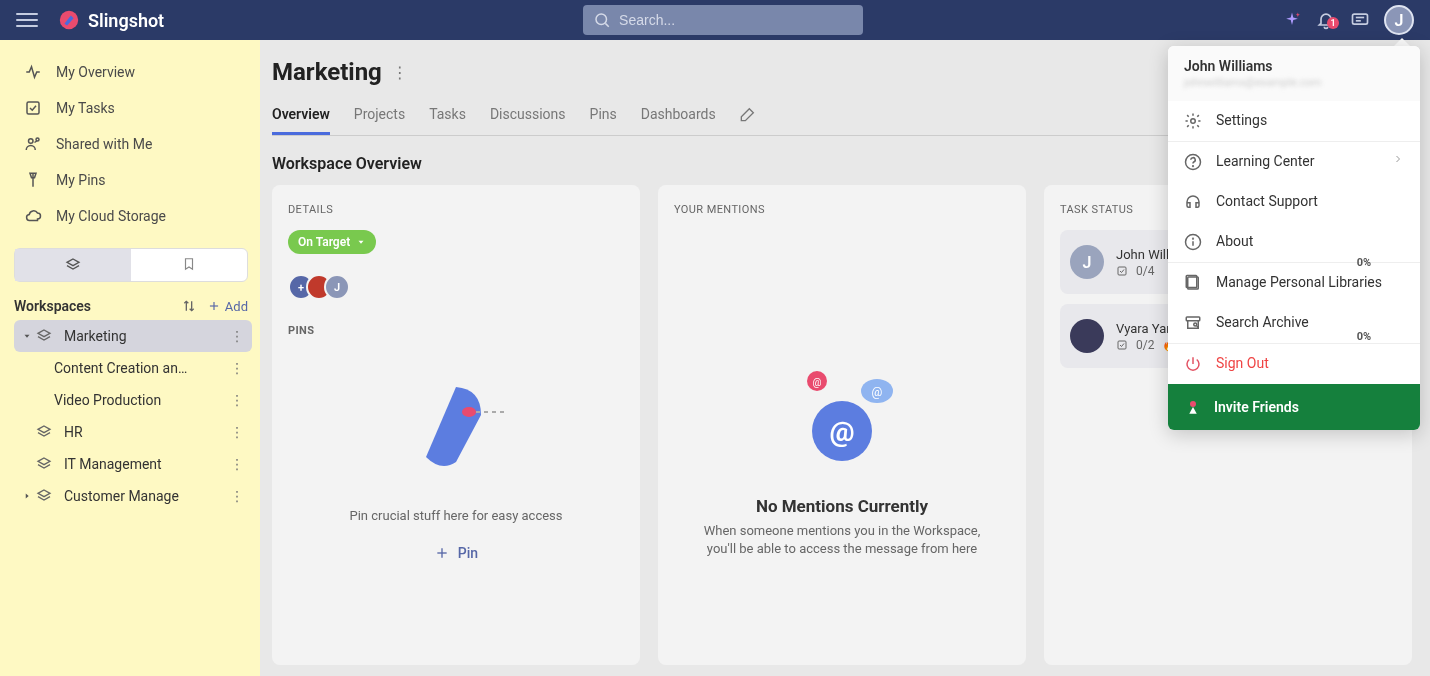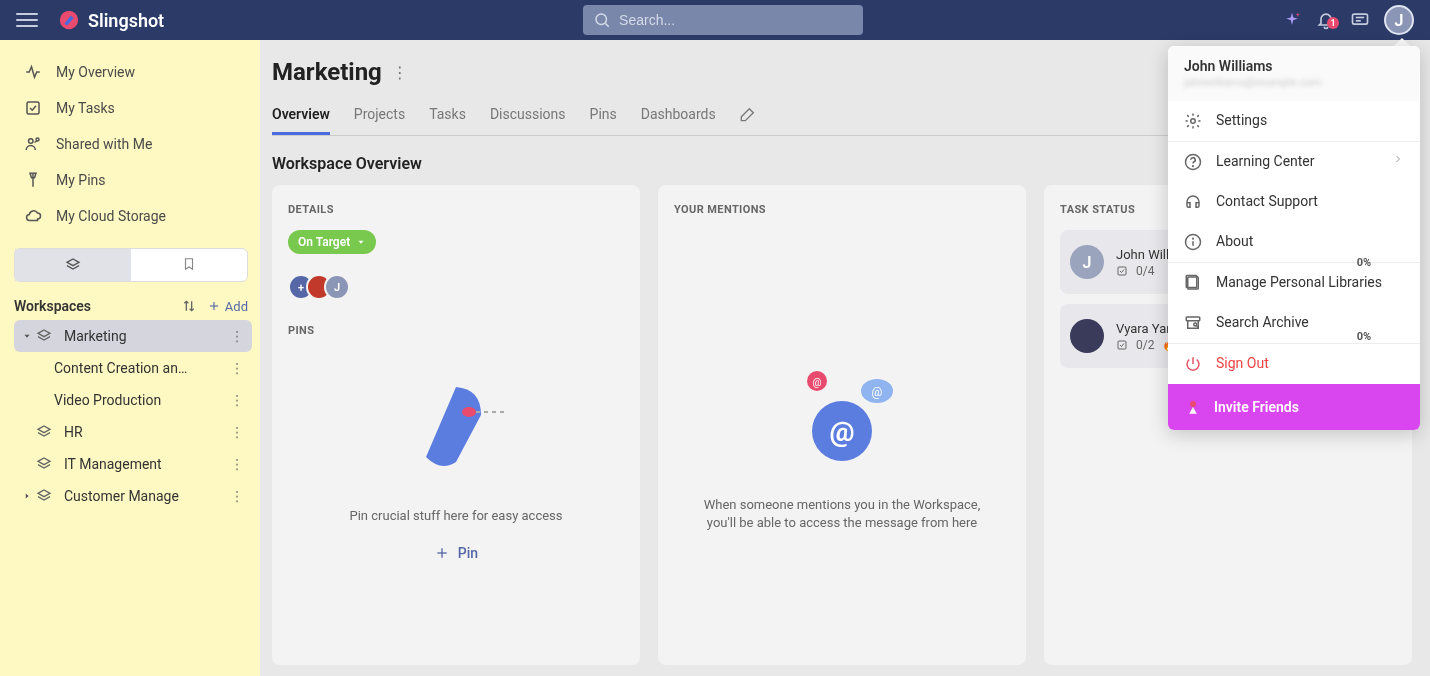--- a/index.html
+++ b/index.html
@@ -44,21 +44,21 @@
 .main { flex: 1; padding: 18px 18px 18px 12px; overflow-y: auto; background: #e8e8e8; }
 .page-head { display: flex; align-items: center; gap: 10px; }
 .page-title { font-size: 24px; font-weight: 700; color: #222; }
 .tabs { display: flex; gap: 24px; margin-top: 12px; border-bottom: 1px solid #ccc; }
 .tabs .tab { padding: 8px 0 10px; font-size: 14px; color: #777; cursor: pointer; }
 .tabs .tab.active { color: #222; font-weight: 600; border-bottom: 3px solid #4a6bdd; }
 .tabs .edit-tab { padding: 8px 0 10px; color: #777; cursor: pointer; }
 .section-title { font-weight: 600; font-size: 16px; margin: 18px 0 12px; color: #222; }
 .cards { display: flex; gap: 18px; }
 .card { flex: 1; background: #f3f3f3; border-radius: 8px; padding: 18px 16px; min-height: 480px; }
-.card-label { font-size: 11px; font-weight: 700; letter-spacing: 0.4px; color: #666; margin-bottom: 14px; }
+.card-label { font-size: 11px; font-weight: 400; letter-spacing: 0.4px; color: #666; margin-bottom: 14px; }
 .pill { display: inline-flex; align-items: center; gap: 6px; background: #79c94e; color: #fff; font-size: 12px; font-weight: 600; padding: 5px 10px; border-radius: 14px; cursor: pointer; }
 .avatar-row { display: flex; margin-top: 20px; }
 .avatar-row .av { width: 26px; height: 26px; border-radius: 50%; border: 2px solid #f3f3f3; margin-left: -8px; display: flex; align-items: center; justify-content: center; font-size: 11px; font-weight: 600; color: #fff; }
 .avatar-row .av:first-child { margin-left: 0; background: #5667a7; cursor: pointer; }
 .avatar-row .av.p1 { background: #c0392b; }
 .avatar-row .av.p2 { background: #8b96b7; }
 .sub-label { font-size: 11px; font-weight: 700; letter-spacing: 0.4px; color: #666; margin-top: 24px; margin-bottom: 10px; }
 .empty-center { text-align: center; padding: 10px 20px 0; }
 .empty-ill { height: 140px; display: flex; align-items: center; justify-content: center; margin-bottom: 10px; }
 .empty-title { font-weight: 700; font-size: 17px; color: #333; margin-top: 10px; }
@@ -81,21 +81,21 @@
 .dropdown { position: absolute; top: 46px; right: 10px; width: 252px; background: #fff; border-radius: 6px; box-shadow: 0 4px 20px rgba(0,0,0,0.2); overflow: hidden; }
 .dropdown .dd-head { padding: 12px 16px; background: #fafafa; }
 .dropdown .dd-name { font-weight: 600; font-size: 14px; color: #333; }
 .dropdown .dd-email { font-size: 11px; color: #ccc; margin-top: 2px; filter: blur(2px); }
 .dd-item { display: flex; gap: 14px; padding: 11px 16px; font-size: 14px; color: #333; cursor: pointer; }
 .dd-item.signout { color: #ef4444; }
 .dd-item .dd-icon { width: 18px; color: #666; display: flex; }
 .dd-item.signout .dd-icon { color: #e35465; }
 .dd-item .chev { margin-left: auto; color: #999; }
 .dd-sep { height: 1px; background: #eee; }
-.dd-invite { background: #d946ef; color: #fff; padding: 14px 16px; display: flex; align-items: center; gap: 12px; font-weight: 600; font-size: 14px; cursor: pointer; }
+.dd-invite { background: #15803d; color: #fff; padding: 14px 16px; display: flex; align-items: center; gap: 12px; font-weight: 600; font-size: 14px; cursor: pointer; }
 .dd-invite .dd-icon { color: #e94b6e; }
 
 svg { display: block; }
 .dd-caret { position: absolute; top: 38px; right: 20px; width: 0; height: 0; border-left: 8px solid transparent; border-right: 8px solid transparent; border-bottom: 8px solid #fafafa; }
 </style>
 </head>
 <body>
 
 <div class="topbar">
   <div class="hamburger">
@@ -354,20 +354,21 @@
           <div class="empty-ill">
             <svg width="140" height="110" viewBox="0 0 140 110">
                 <circle cx="70" cy="70" r="30" fill="#5c7de0"></circle>
                 <text x="70" y="80" font-size="28" fill="#fff" text-anchor="middle" font-weight="700">@</text>
                 <circle cx="45" cy="20" r="10" fill="#e94b6e"></circle>
                 <text x="45" y="25" font-size="10" fill="#fff" text-anchor="middle">@</text>
                 <ellipse cx="105" cy="30" rx="16" ry="12" fill="#8fb4f0"></ellipse>
                 <text x="105" y="35" font-size="12" fill="#fff" text-anchor="middle">@</text>
               </svg>
           </div>
+          <div class="empty-title">No Mentions Currently</div>
           <div class="empty-sub">When someone mentions you in the Workspace, you'll be able to access the message from here</div>
         </div>
       </div>
 
       <div class="card">
         <div class="card-label">TASK STATUS</div>
         <div class="task-row">
           <div class="task-av ja">J</div>
           <div class="task-info">
             <div class="task-name">John Williams</div>

